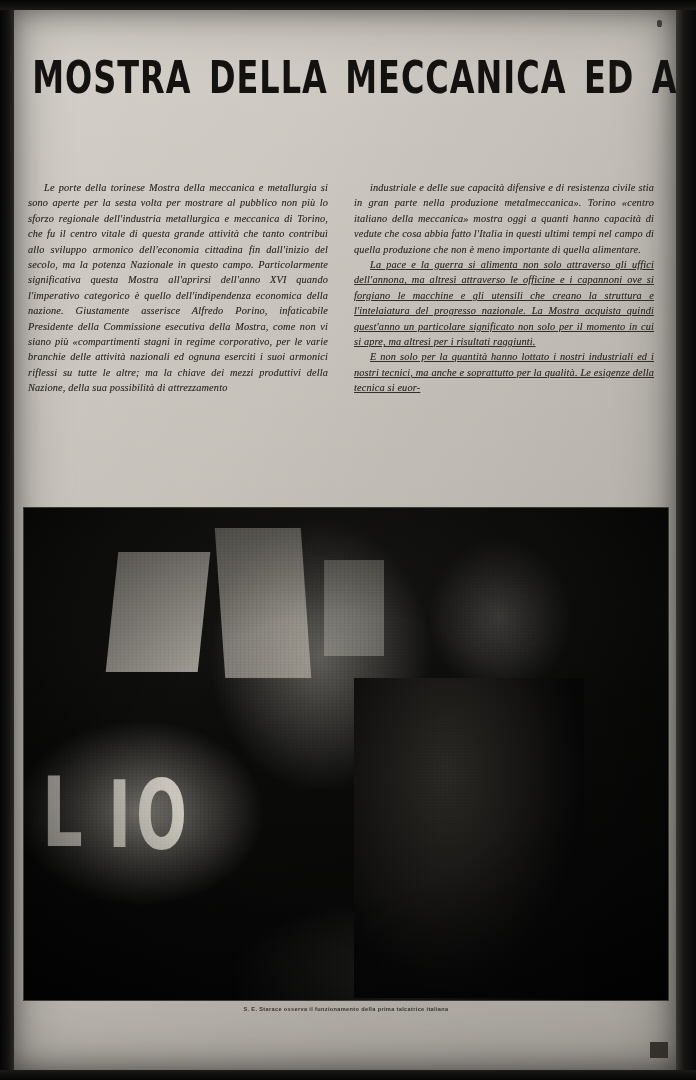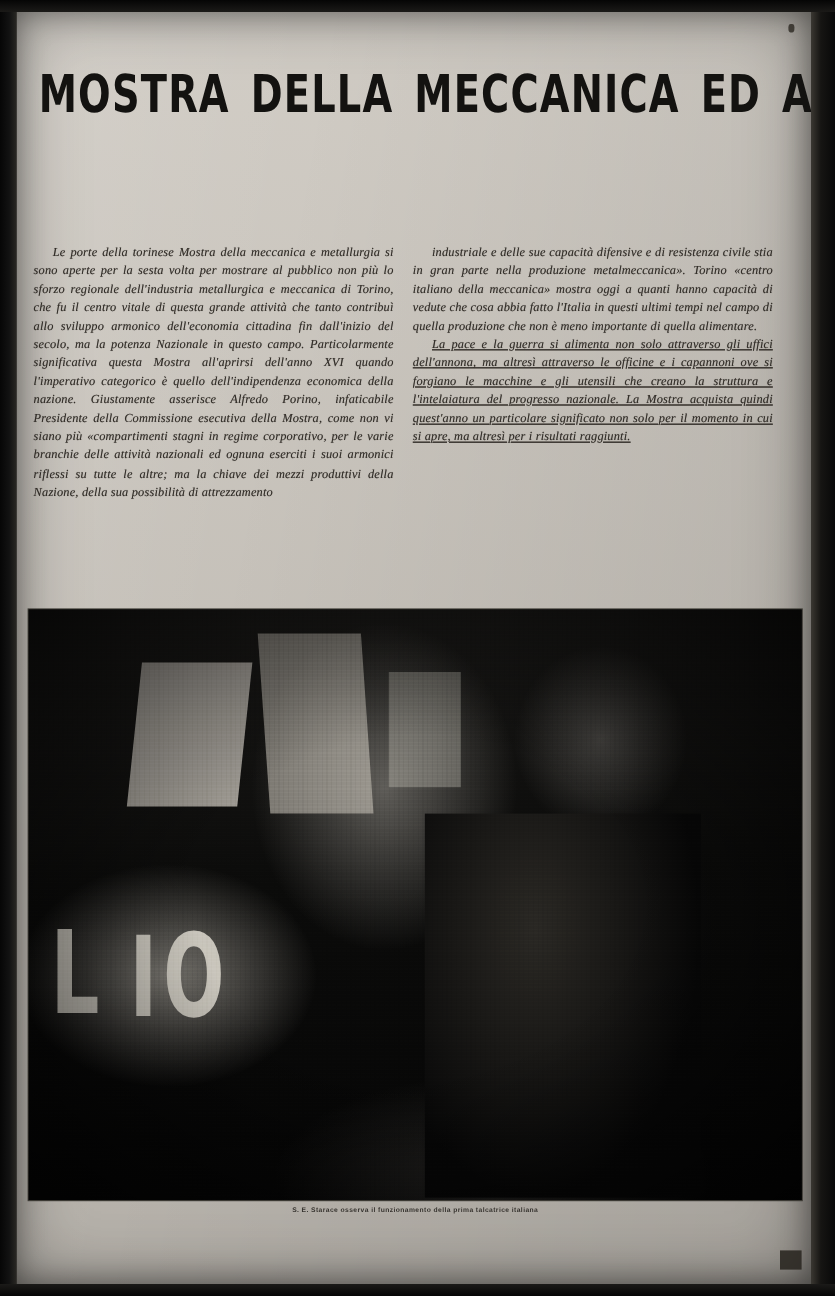--- a/index.html
+++ b/index.html
@@ -108,22 +108,21 @@
   .headline span { display: inline-block; }
   .hw { margin: 0 9px; }
 
   
   .columns {
     position: absolute;
     left: 28px;
     top: 180px;
     width: 636px;
     display: flex;
-    gap: 16px;
-    margin-top: 23px;
+    gap: 26px;
   }
   .col {
     width: 300px;
   }
   .col p {
     margin: 0 0 0 0;
     font-family: "Liberation Serif", serif;
     font-style: italic;
     font-size: 10.3px;
     line-height: 15.4px;
@@ -250,20 +249,21 @@
     <span class="hw">MOSTRA</span><span class="hw">DELLA</span><span class="hw">MECCANICA</span><span class="hw">ED</span><span class="hw">AUTARCHIA</span>
   </div>
 
   <div class="columns">
     <div class="col">
       <p>Le porte della torinese Mostra della meccanica e metallurgia si sono aperte per la sesta volta per mostrare al pubblico non più lo sforzo regionale dell'industria metallurgica e meccanica di Torino, che fu il centro vitale di questa grande attività che tanto contribuì allo sviluppo armonico dell'economia cittadina fin dall'inizio del secolo, ma la potenza Nazionale in questo campo. Particolarmente significativa questa Mostra all'aprirsi dell'anno XVI quando l'imperativo categorico è quello dell'indipendenza economica della nazione. Giustamente asserisce Alfredo Porino, infaticabile Presidente della Commissione esecutiva della Mostra, come non vi siano più «compartimenti stagni in regime corporativo, per le varie branchie delle attività nazionali ed ognuna eserciti i suoi armonici riflessi su tutte le altre; ma la chiave dei mezzi produttivi della Nazione, della sua possibilità di attrezzamento</p>
     </div>
     <div class="col">
       <p>industriale e delle sue capacità difensive e di resistenza civile stia in gran parte nella produzione metalmeccanica». Torino «centro italiano della meccanica» mostra oggi a quanti hanno capacità di vedute che cosa abbia fatto l'Italia in questi ultimi tempi nel campo di quella produzione che non è meno importante di quella alimentare.</p>
       <p>La pace e la guerra si alimenta non solo attraverso gli uffici dell'annona, ma altresì attraverso le officine e i capannoni ove si forgiano le macchine e gli utensili che creano la struttura e l'intelaiatura del progresso nazionale. La Mostra acquista quindi quest'anno un particolare significato non solo per il momento in cui si apre, ma altresì per i risultati raggiunti.</p>
+      <p class="faded-tail">E non solo per la quantità hanno lottato i nostri industriali ed i nostri tecnici, ma anche e soprattutto per la qualità. Le esigenze della tecnica si euor-</p>
     </div>
   </div>
 
   <div class="photo-wrap">
     <div class="photo">
       <div class="ph-shape ph-banner1"></div>
       <div class="ph-shape ph-banner2"></div>
       <div class="ph-shape ph-banner3"></div>
       <div class="ph-dark1"></div>
       <div class="ph-letter ph-L">L</div>

